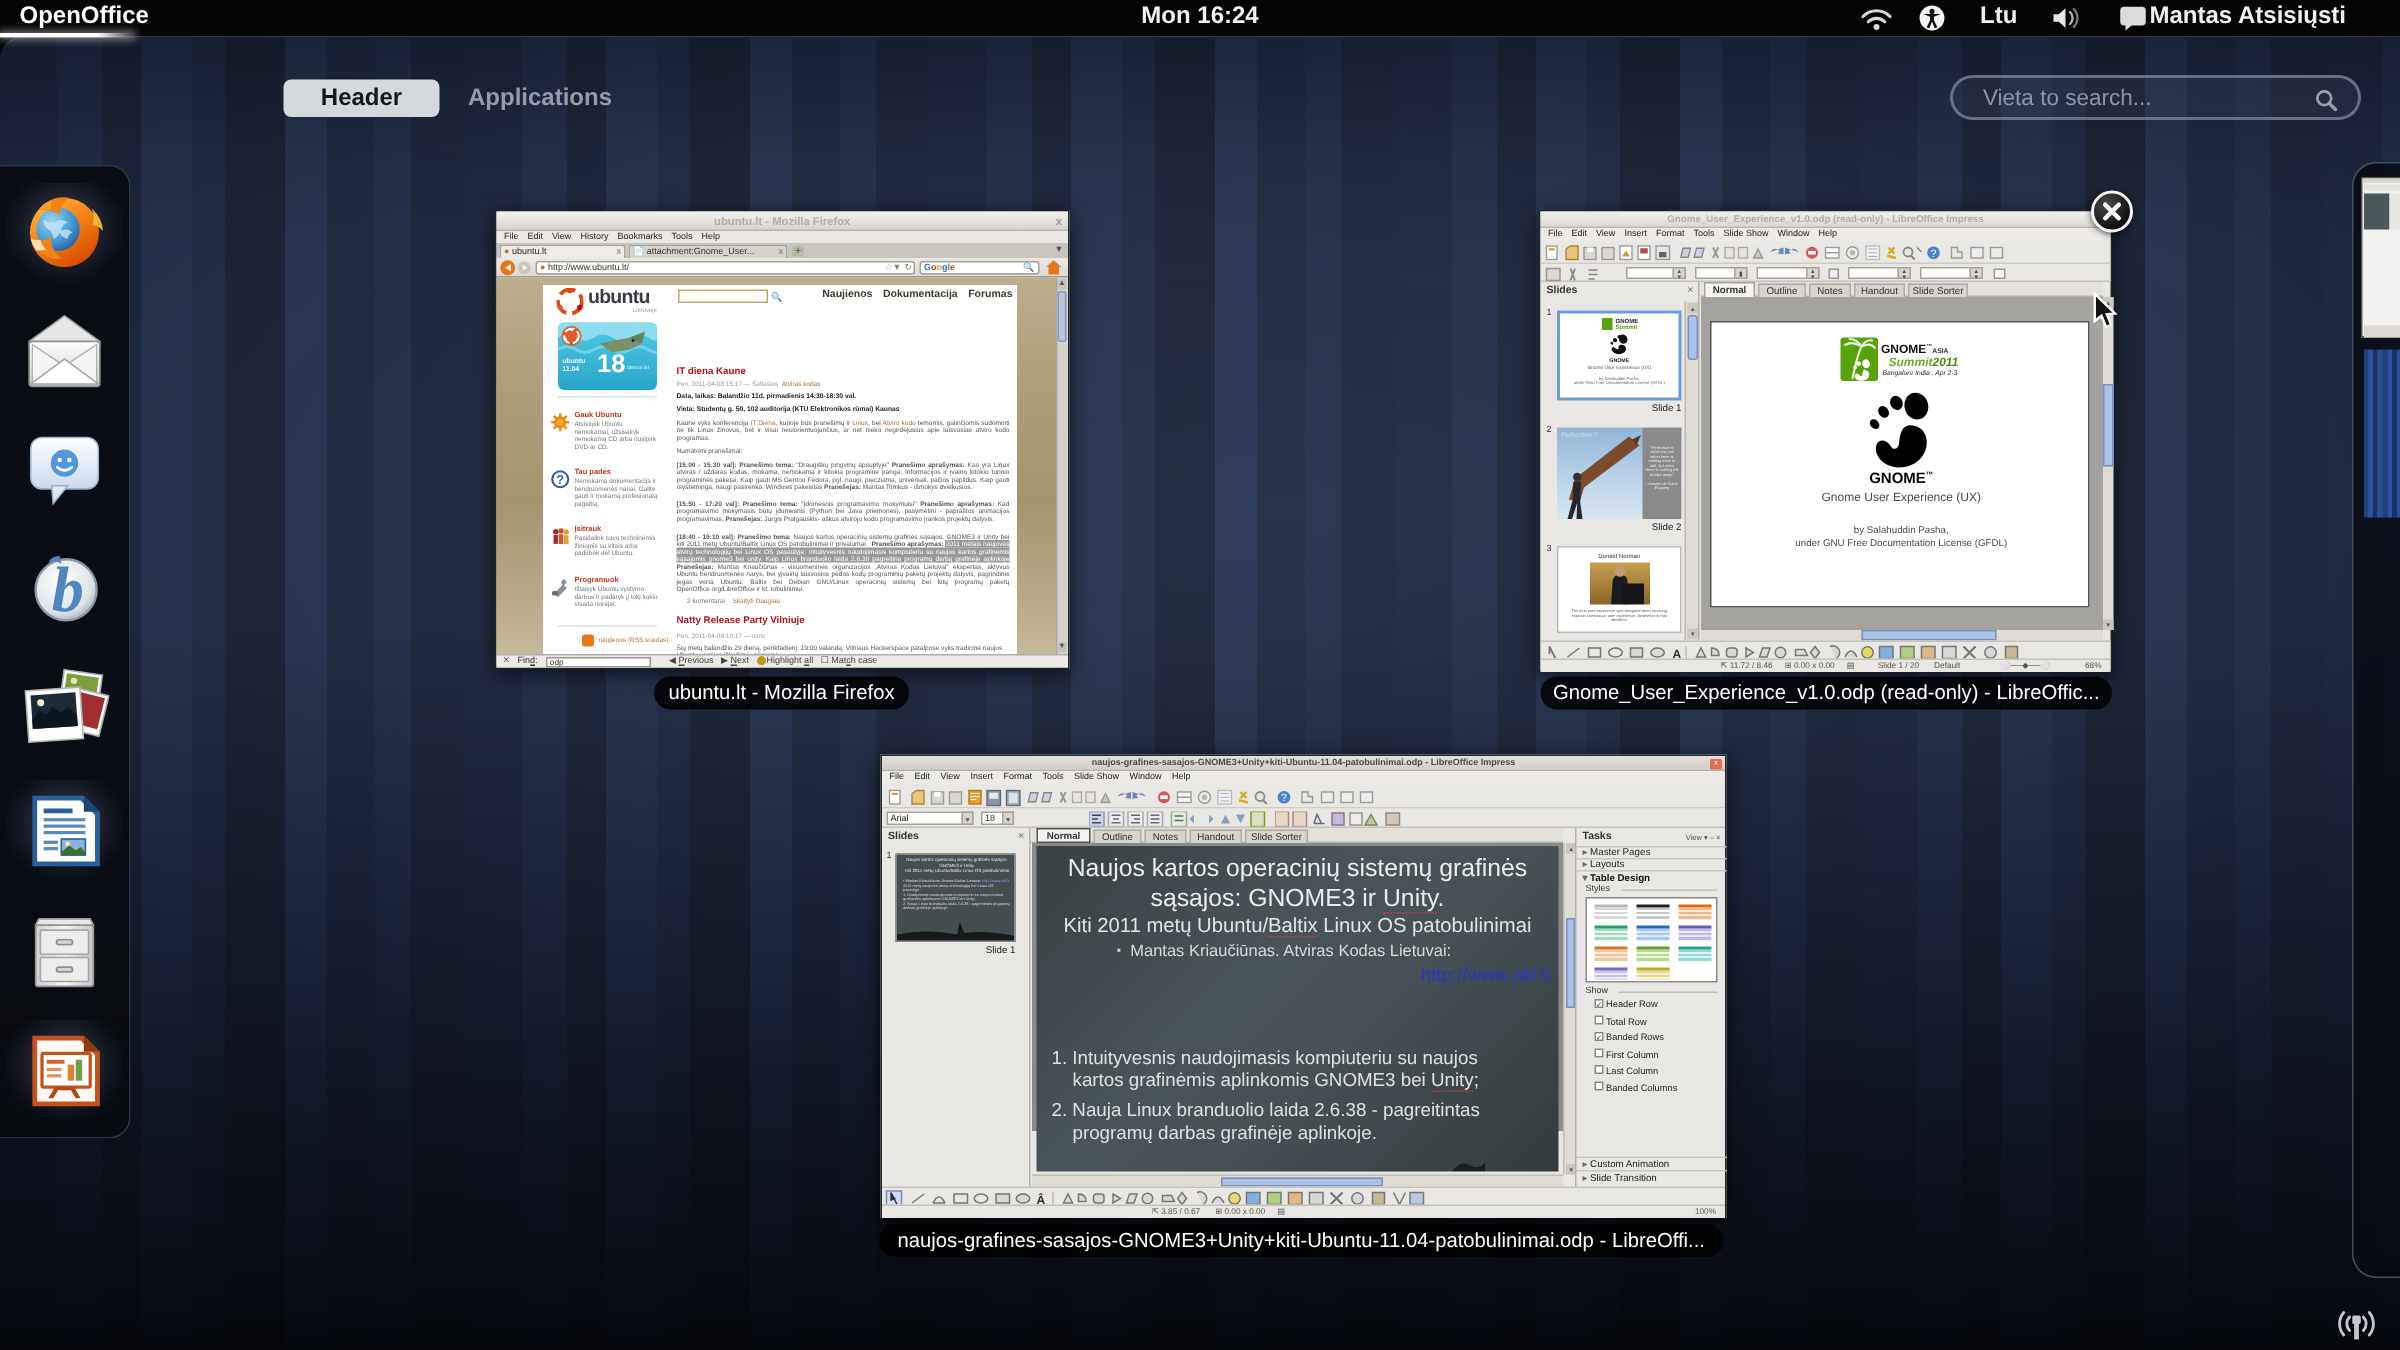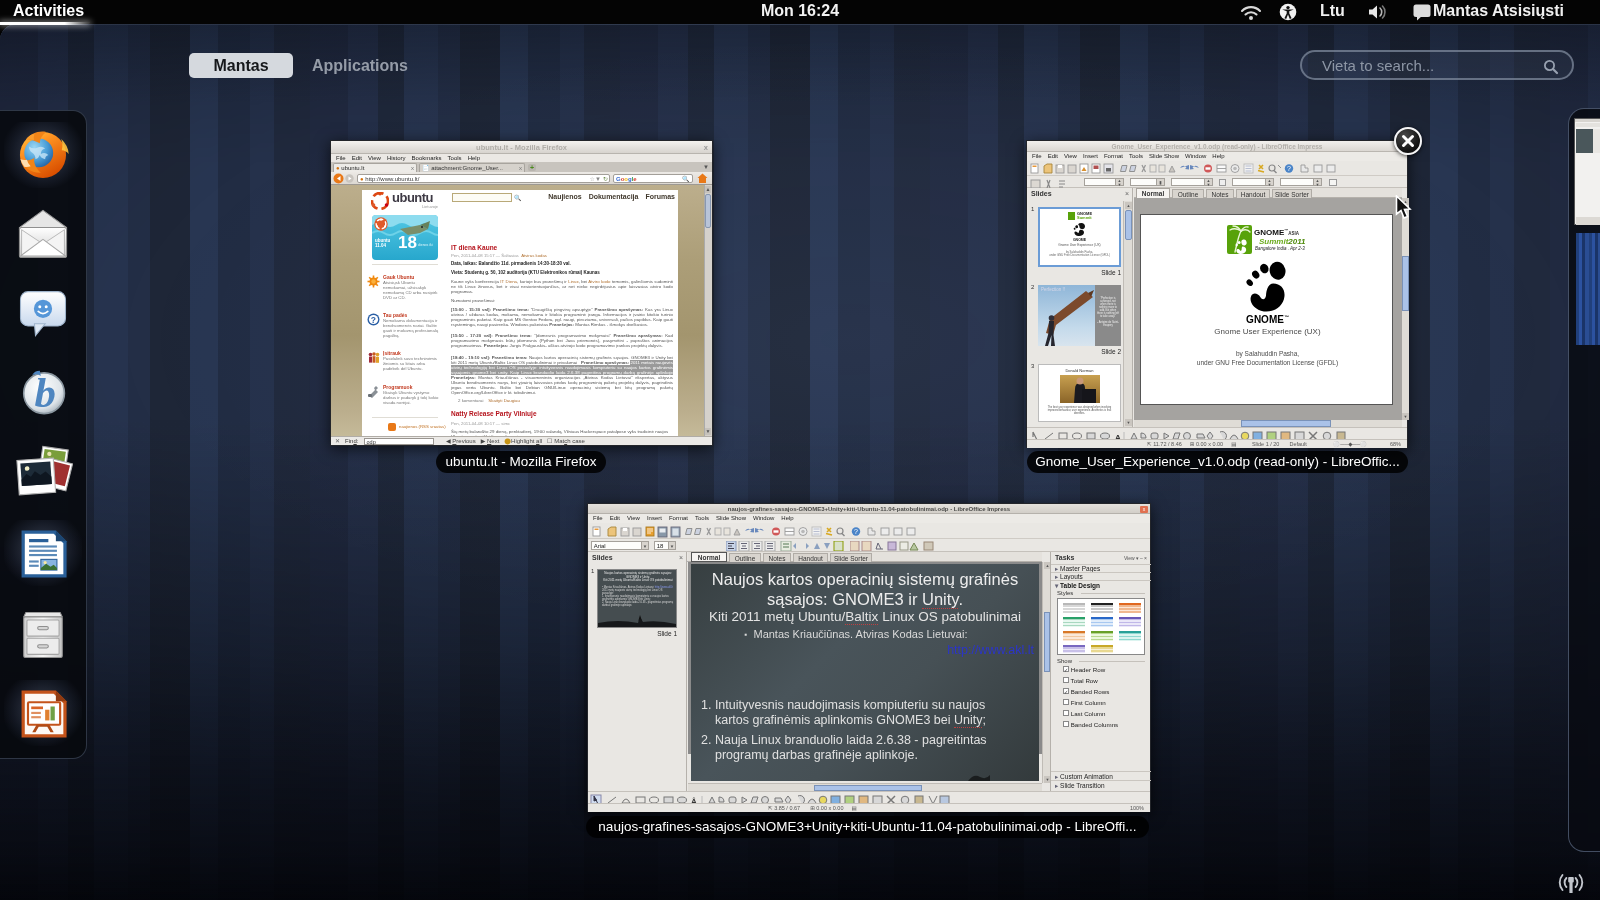--- a/index.html
+++ b/index.html
@@ -38,21 +38,21 @@
 .dicon{position:absolute;left:13px;width:60px;height:60px;}
 .dglow{position:absolute;left:4px;width:78px;height:66px;background:radial-gradient(ellipse at 50% 45%,rgba(190,210,255,0.28),rgba(120,140,190,0.10) 55%,rgba(0,0,0,0) 75%);border-radius:8px;}
 
 .win{position:absolute;background:#e9e7e3;border:1px solid #23252a;box-shadow:0 3px 14px rgba(0,0,0,0.65);}
 .wlabel{position:absolute;height:22px;background:rgba(0,0,0,0.84);border-radius:11px;color:#fff;font-size:13.5px;line-height:22px;text-align:center;white-space:nowrap;overflow:hidden;text-overflow:ellipsis;padding:0 7px;}
 </style></head>
 <body>
 <div id="stage">
   <div id="ws"></div>
   <div id="wsshade"></div>
-  <div id="tabWindows">Mantas</div>
+  <div id="tabWindows">Header</div>
   <div id="tabApps">Applications</div>
   <div id="search">
       <span>Vieta to search...</span>
     <svg class="abs" style="right:12px;top:6px" width="18" height="18" viewBox="0 0 18 18">
         <circle cx="7.5" cy="7.5" r="4.6" fill="none" stroke="#98a1b0" stroke-width="1.8"></circle>
         <line x1="11" y1="11" x2="15" y2="15" stroke="#98a1b0" stroke-width="2.2" stroke-linecap="round"></line>
       </svg>
   </div>
   <div id="dash"></div>
   <div class="dglow" style="top:122px;"></div>
@@ -770,21 +770,21 @@
       <span style="margin-left:180px;">⇱ 3.85 / 0.67</span><span style="margin-left:10px;">⊞ 0.00 x 0.00</span><span style="margin-left:8px;">▤</span>
       <span class="abs" style="right:6px;top:0px;">100%</span>
     </div>
   </div>
 
   <div class="wlabel" style="left:436px;top:451px;width:170px;">ubuntu.lt - Mozilla Firefox</div>
   <div class="wlabel" style="left:1027px;top:451px;width:381px;">Gnome_User_Experience_v1.0.odp (read-only) - LibreOffic...</div>
   <div class="wlabel" style="left:586px;top:816px;width:563px;">naujos-grafines-sasajos-GNOME3+Unity+kiti-Ubuntu-11.04-patobulinimai.odp - LibreOffi...</div>
 
   <div id="topbar">
-    <span id="activities">Activities</span>
+    <span id="activities">OpenOffice</span>
     <span id="clock">Mon 16:24</span>
     <svg class="abs" style="left:1238px;top:4px" width="26" height="17" viewBox="0 0 26 17">
       <g fill="none" stroke="#d8d8d8" stroke-linecap="round">
         <path d="M4 7 A 12.5 12.5 0 0 1 22 7" stroke-width="2.1"></path>
         <path d="M7.5 10.5 A 7.8 7.8 0 0 1 18.5 10.5" stroke-width="2.1"></path>
       </g>
       <circle cx="13" cy="14" r="2" fill="#d8d8d8"></circle>
     </svg>
     <svg class="abs" style="left:1279px;top:3px" width="18" height="18" viewBox="0 0 18 18">
       <circle cx="9" cy="9" r="8.3" fill="#f2f2f2"></circle>

